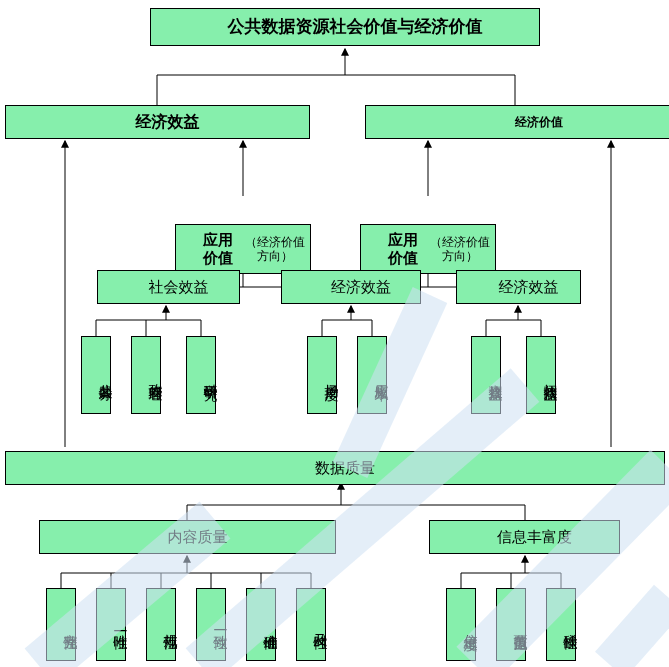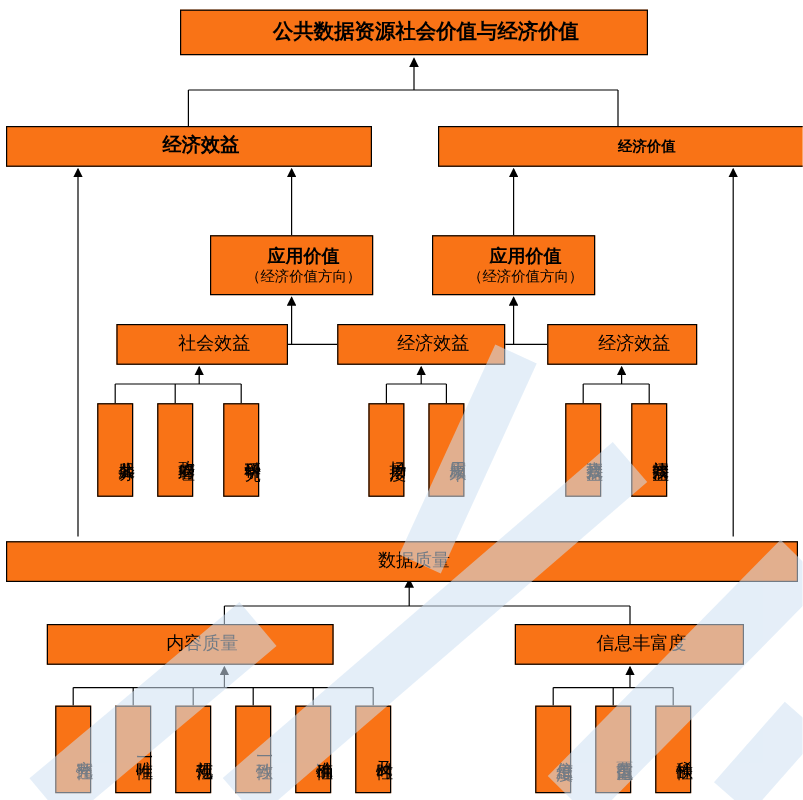--- a/index.html
+++ b/index.html
@@ -7,34 +7,34 @@
     position:relative;
     width:669px;height:667px;
     background:#ffffff;
     font-family:"Liberation Sans","DejaVu Sans",sans-serif;
     color:#000;
     overflow:hidden;
   }
   .box{
     position:absolute;
     box-sizing:border-box;
-    background:#f97316;
+    background:#86efac;
     border:1px solid #000;
     display:flex;
     align-items:center;
     justify-content:center;
     text-align:center;
     font-size:15px;
     z-index:2;
     line-height:1.25;
     padding-left:20px;
   }
   .bold{font-weight:bold;}
   .title-box{font-size:17px;font-weight:bold;}
-  .two-line{flex-direction:column;}
+  .two-line{flex-direction:row;margin-top:28px;}
   .two-line .main{font-size:15px;font-weight:bold;line-height:1.2;}
   .two-line .sub{font-size:12px;line-height:1.2;}
   .vbox{
     writing-mode:vertical-rl;
     text-orientation:upright;
     font-size:14px;
     letter-spacing:1px;
     line-height:28px;
   }
   svg.layer{position:absolute;left:0;top:0;z-index:1;}
@@ -150,21 +150,21 @@
   <div class="box vbox" style="left:186px;top:336px;width:30px;height:78px;">科学研究</div>
 
   <div class="box vbox" style="left:307px;top:336px;width:30px;height:78px;">场景广度</div>
   <div class="box vbox" style="left:357px;top:336px;width:30px;height:78px;">应用频率</div>
 
   <div class="box vbox" style="left:471px;top:336px;width:30px;height:78px;">直接效益</div>
   <div class="box vbox" style="left:526px;top:336px;width:30px;height:78px;">间接效益</div>
 
   <div class="box" style="left:5px;top:451px;width:660px;height:34px;">数据质量</div>
 
-  <div class="box" style="left:39px;top:520px;width:239px;height:34px;">内容质量</div>
+  <div class="box" style="left:39px;top:520px;width:297px;height:34px;">内容质量</div>
   <div class="box" style="left:429px;top:520px;width:191px;height:34px;">信息丰富度</div>
 
   <div class="box vbox" style="left:46px;top:588px;width:30px;height:73px;">完整性</div>
   <div class="box vbox" style="left:96px;top:588px;width:30px;height:73px;">唯一性</div>
   <div class="box vbox" style="left:146px;top:588px;width:30px;height:73px;">规范性</div>
   <div class="box vbox" style="left:196px;top:588px;width:30px;height:73px;">一致性</div>
   <div class="box vbox" style="left:246px;top:588px;width:30px;height:73px;">准确性</div>
   <div class="box vbox" style="left:296px;top:588px;width:30px;height:73px;">及时性</div>
 
   <div class="box vbox" style="left:446px;top:588px;width:30px;height:73px;">信息维度</div>

